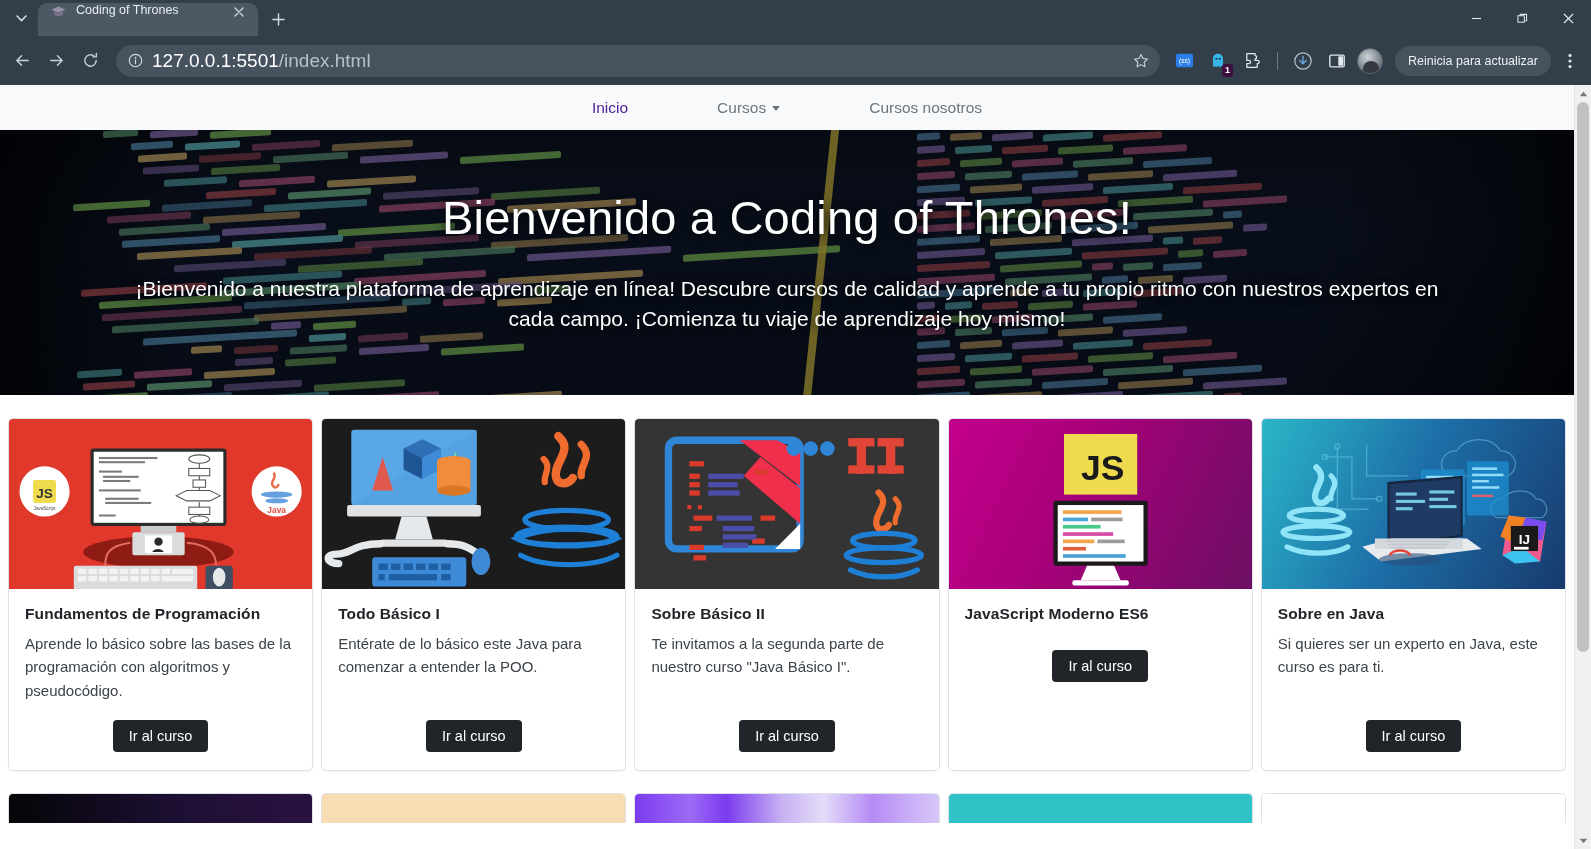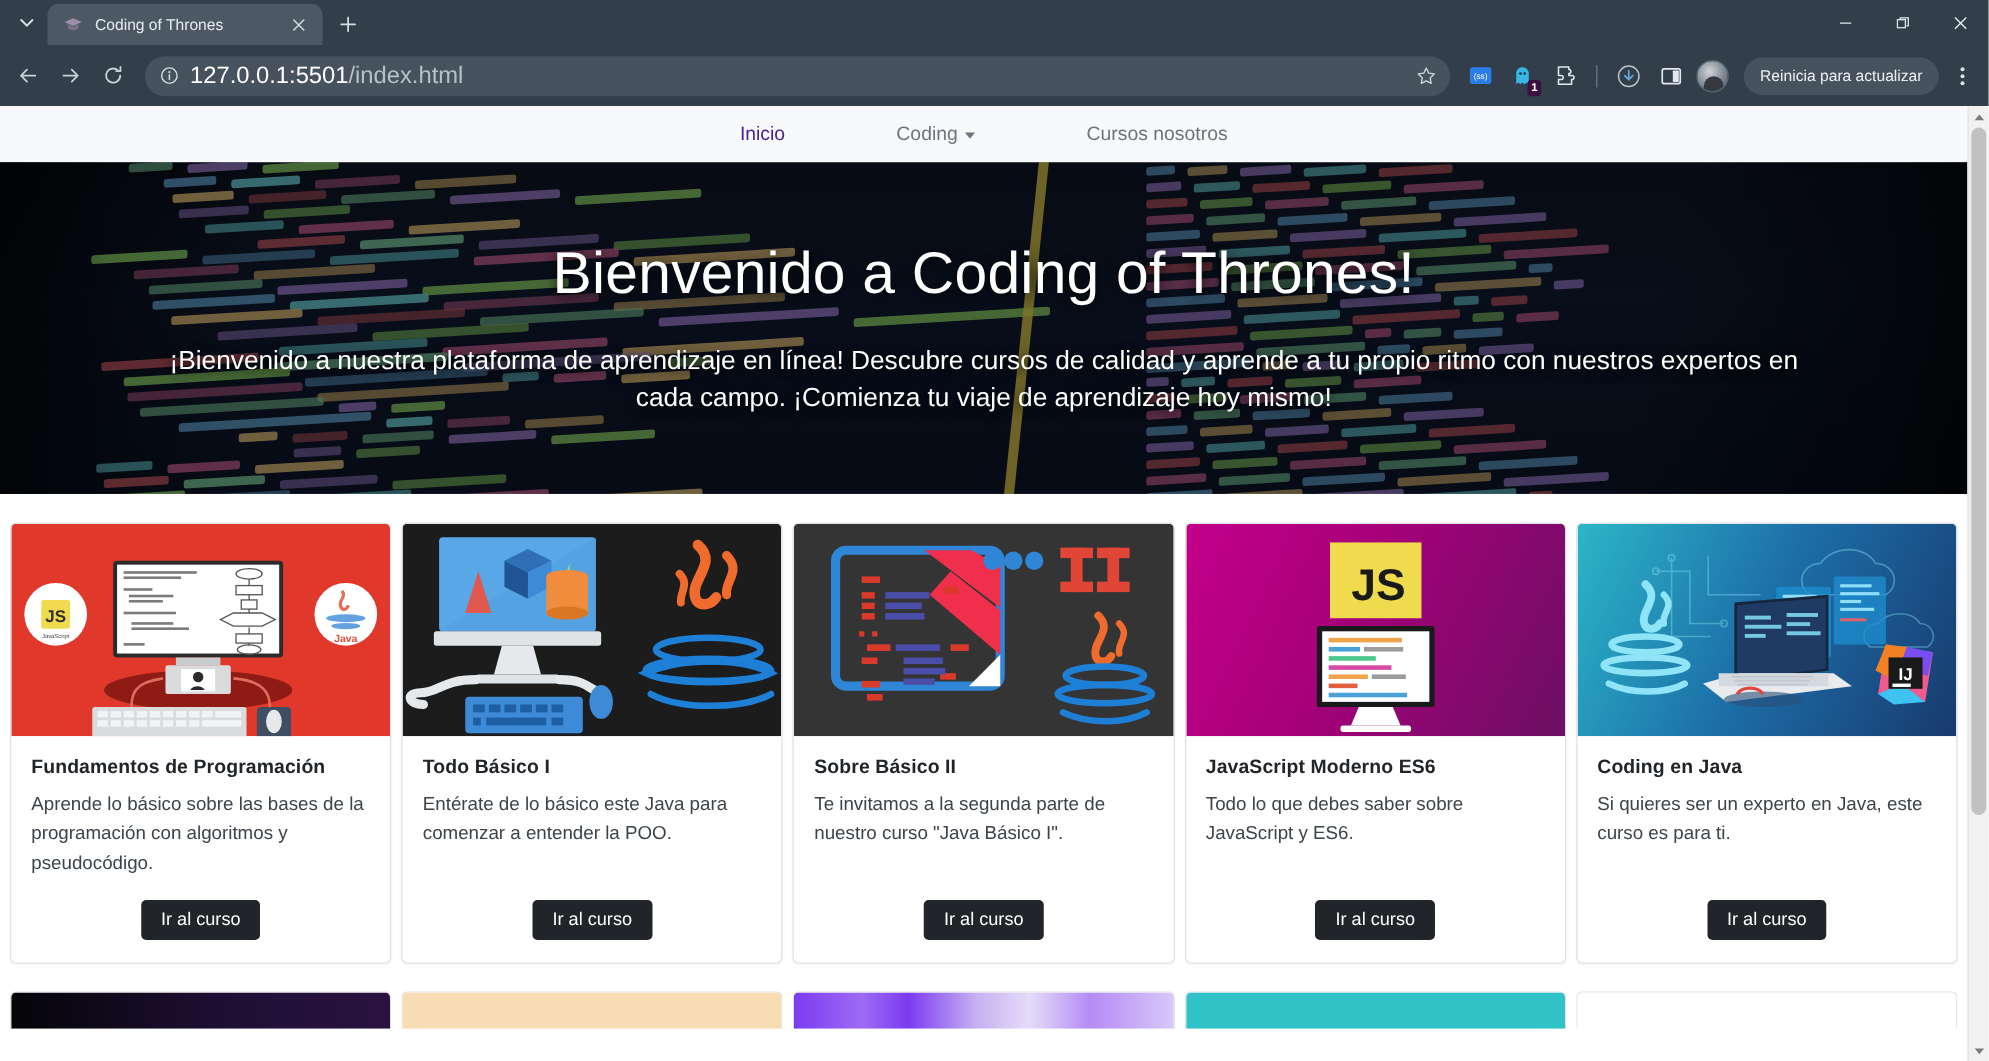--- a/index.html
+++ b/index.html
@@ -18,21 +18,21 @@
     padding-left: 4px; position: relative; flex: 0 0 36px;
   }
   .tab-listbtn {
     width: 34px; height: 30px; margin-bottom: 3px; border-radius: 6px;
     display: flex; align-items: center; justify-content: center;
     color: #d6dde3; font-size: 11px; cursor: default;
   }
   .tab {
     height: 33px; min-width: 220px; max-width: 240px;
     background: #4c5965; border-radius: 9px 9px 0 0;
-    display: flex; align-items: center; gap: 9px; padding: 0 10px 0 12px;
+    display: flex; align-items: flex-start; gap: 9px; padding: 0 10px 0 12px;
     position: relative;
   }
   .tab-favicon { width: 17px; height: 17px; flex: 0 0 17px; display:flex; align-items:center; justify-content:center; }
   .tab-title {
     color: #e8edf1; font-size: 12.5px; white-space: nowrap; overflow: hidden;
     text-overflow: ellipsis; flex: 1;
   }
   .tab-close { width: 18px; height: 18px; display: flex; align-items: center; justify-content: center;
     color: #cfd7de; border-radius: 50%; }
   .tab-new {
@@ -304,21 +304,21 @@
 
   <div class="viewport">
     <div class="page">
 
       <div class="site-nav">
         <div class="nav-list">
           <a class="nav-link active">
             <span>Inicio</span>
           </a>
           <a class="nav-link">
-            <span>Coding</span>
+            <span>Cursos</span>
             <span class="caret"></span>
           </a>
           <a class="nav-link">
             <span>Cursos nosotros</span>
           </a>
         </div>
       </div>
 
       <div class="hero">
         <div class="hero-bg">
@@ -731,21 +731,20 @@
                     <rect x="109" y="126" width="22" height="3.5" fill="#e0603d"></rect>
                     <rect x="109" y="133" width="60" height="3.5" fill="#4aa3d8"></rect>
                   </g>
                   <path d="M132 144 h26 l6 14 h-38z" fill="#ffffff"></path>
                   <rect x="118" y="158" width="54" height="5" rx="2" fill="#ffffff"></rect>
                 </svg>
               </div>
             </div>
             <div class="card-body">
               <div class="card-title">JavaScript Moderno ES6</div>
-              <div class="card-text">Todo lo que debes saber sobre JavaScript y ES6.</div>
               <button class="card-btn">Ir al curso</button>
             </div>
           </div>
 
           <div class="card">
             <div class="card-img">
               <div class="art art-5">
                 <svg viewBox="0 0 290 170" width="100%" height="100%" preserveAspectRatio="xMidYMid slice">
                   <g opacity=".45" stroke="#7fd8ef" stroke-width="1.2" fill="none">
                     <path d="M60 40 h26 v40 h26"></path>
@@ -807,21 +806,21 @@
                     <path d="M24 2 L44 6 L40 24 L18 18z" fill="#7a4df0"></path>
                     <path d="M2 38 L20 30 L38 44 L14 46z" fill="#3ec3f0"></path>
                     <rect x="10" y="10" width="26" height="24" fill="#1a1a1a"></rect>
                     <text x="23" y="27" font-size="13" font-weight="bold" fill="#fff" text-anchor="middle" font-family="Liberation Sans, sans-serif">IJ</text>
                     <rect x="13" y="30" width="14" height="2.6" fill="#fff"></rect>
                   </g>
                 </svg>
               </div>
             </div>
             <div class="card-body">
-              <div class="card-title">Coding en Java</div>
+              <div class="card-title">Sobre en Java</div>
               <div class="card-text">Si quieres ser un experto en Java, este curso es para ti.</div>
               <button class="card-btn">Ir al curso</button>
             </div>
           </div>
         </div>
 
         <div class="card-row2">
           <div class="peek">
               <div class="peek-in" style="background:linear-gradient(90deg,#050507,#1d0f33 55%,#2a1240)"></div>
             </div>

